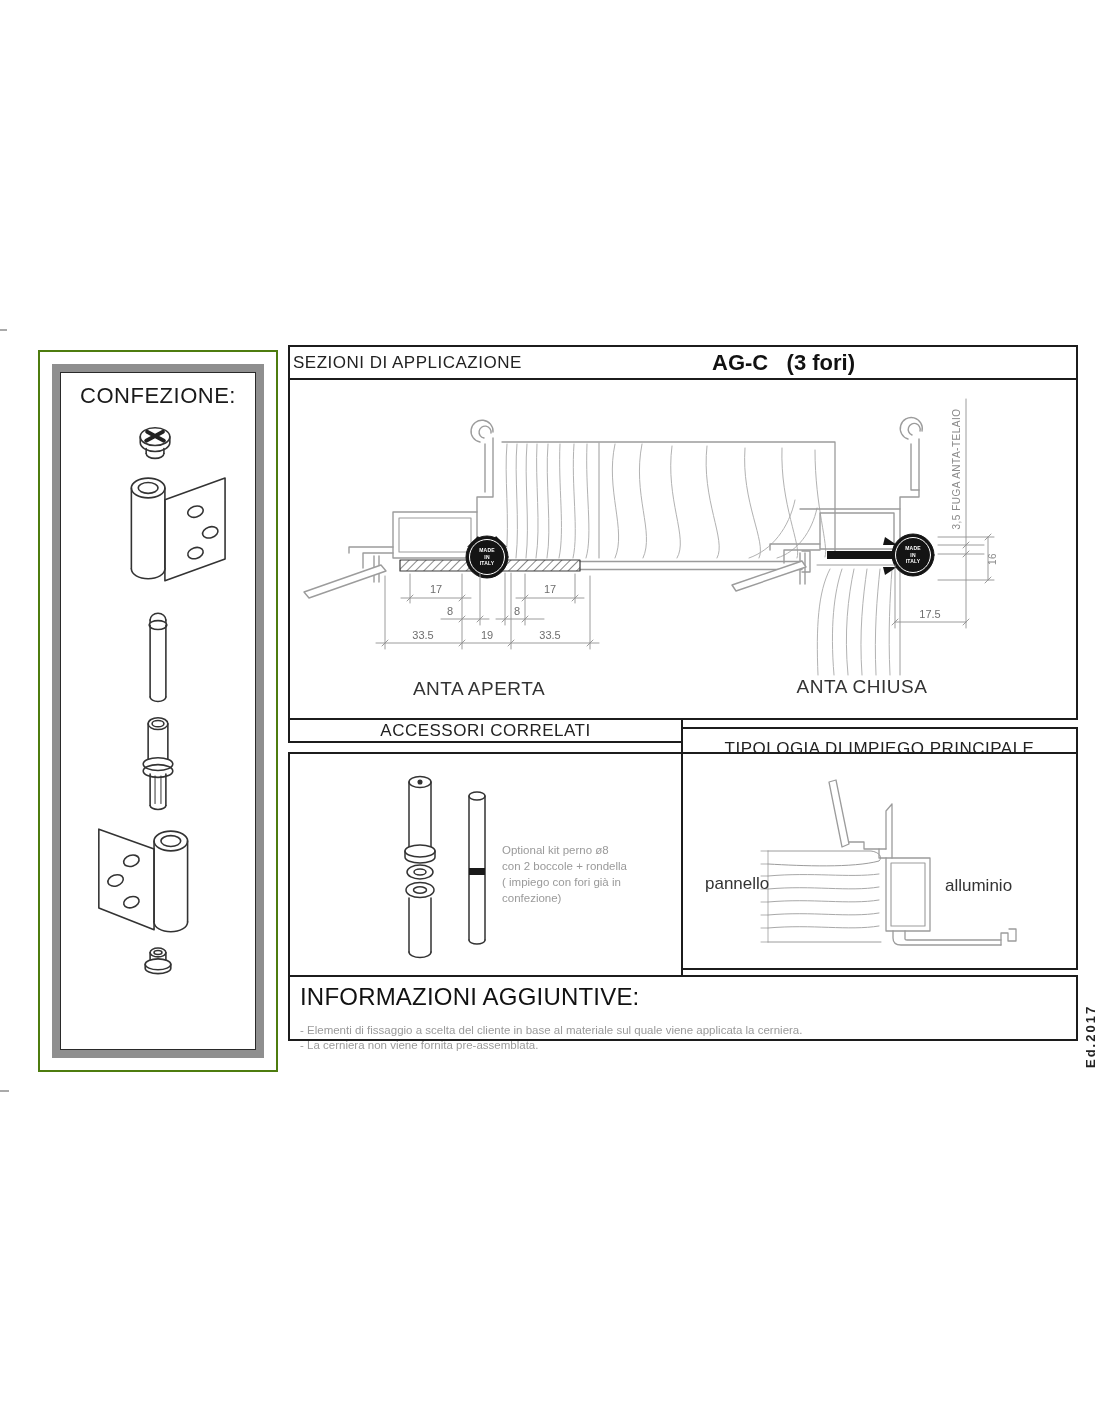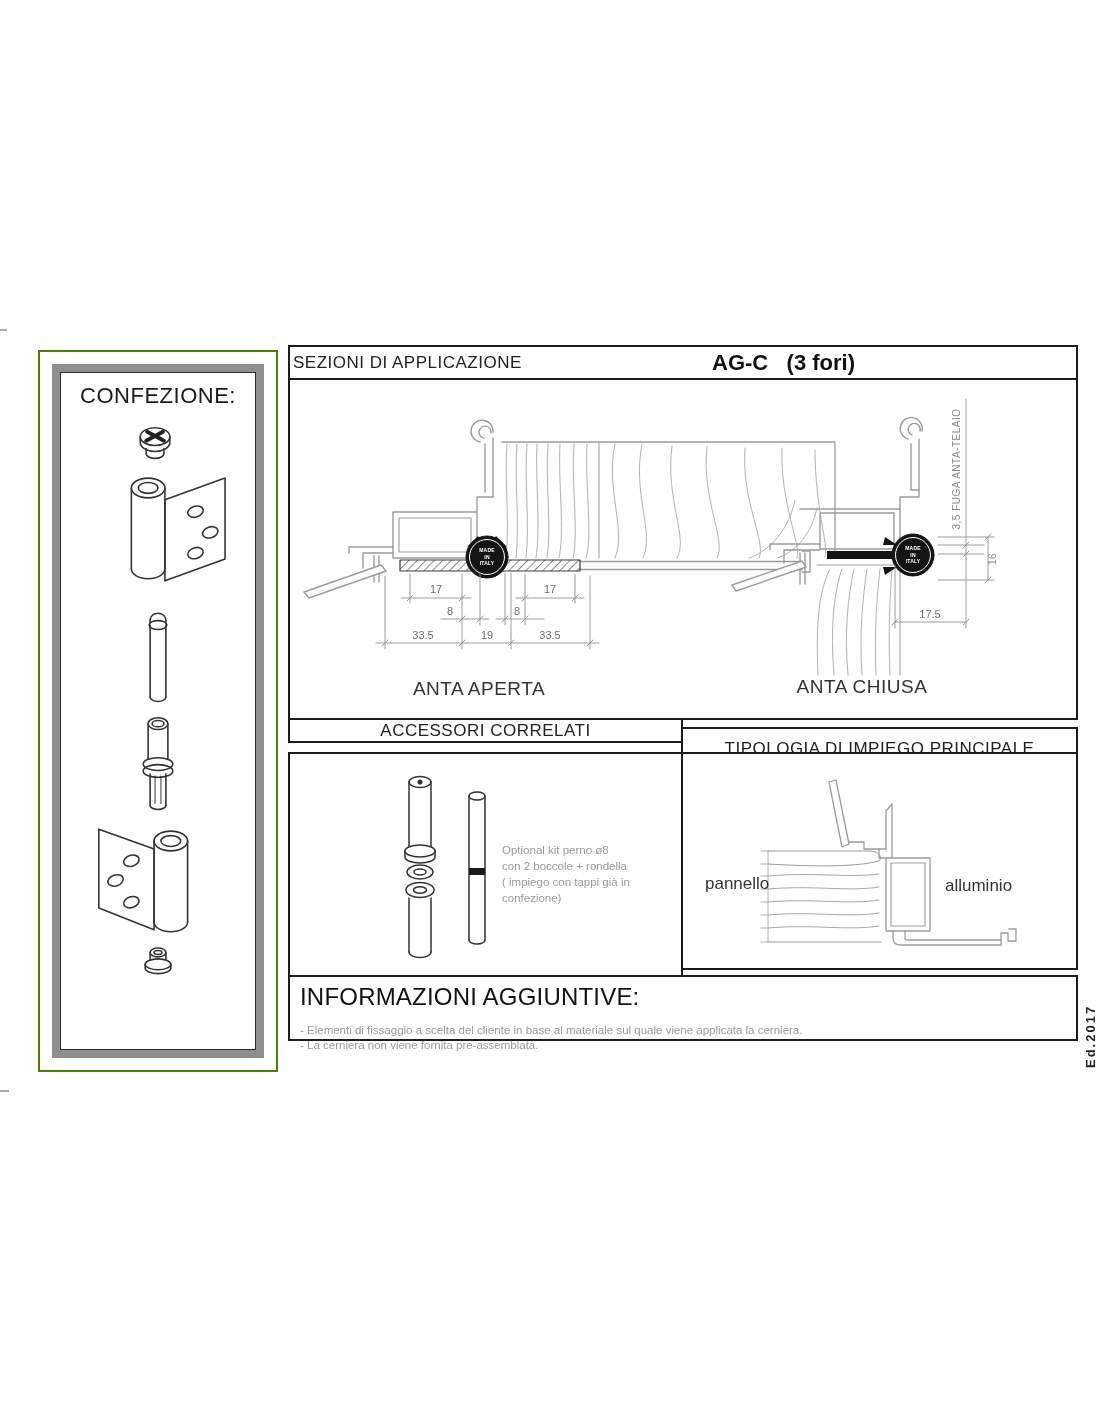--- a/index.html
+++ b/index.html
@@ -270,21 +270,21 @@
     <g>
       <ellipse cx="132" cy="32" rx="8" ry="4" fill="#fff"></ellipse>
       <path d="M124,32 V176 M140,32 V176"></path>
       <rect x="124" y="104" width="16" height="7" fill="#1a1a1a" stroke="none"></rect>
       <path d="M124,176 a8,4 0 0 0 16,0"></path>
     </g>
   </svg>
   <div class="abs" style="left:212px;top:88px;width:178px;">
     <div class="note-text">Optional kit perno ø8</div>
     <div class="note-text">con 2 boccole + rondella</div>
-    <div class="note-text">( impiego con tappi già in confezione)</div>
+    <div class="note-text">( impiego con fori già in confezione)</div>
   </div>
 </div>
 
 <div class="abs box hdrbox hdr-center" style="left:681px;top:718px;width:397px;height:44px;margin-top:9px;">
   <span class="sec-title">TIPOLOGIA DI IMPIEGO PRINCIPALE</span>
 </div>
 <div class="abs box" style="left:681px;top:752px;width:397px;height:218px;text-align:right;">
   <svg class="abs" style="left:0;top:0;" width="397" height="223" viewBox="0 0 397 223" fill="none" stroke="#9c9c9c" stroke-width="1.3" stroke-linecap="round" stroke-linejoin="round">
 
     <g stroke="#a8a8a8" stroke-width="1">

